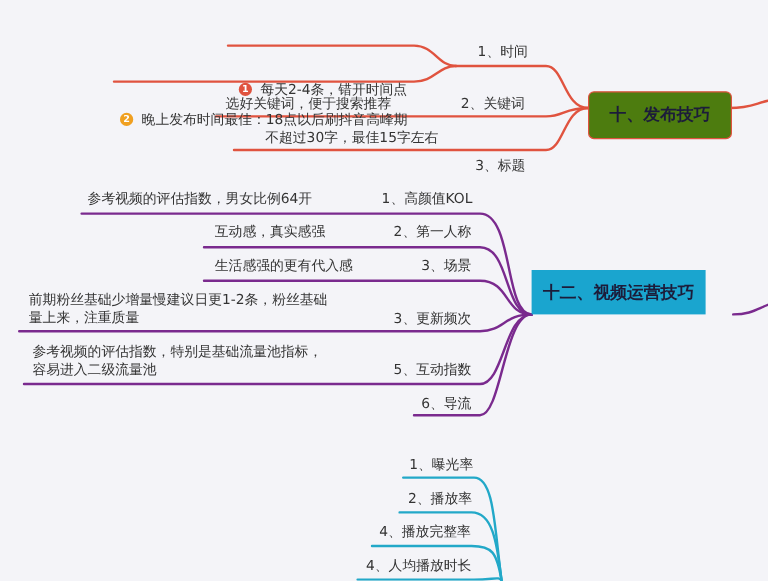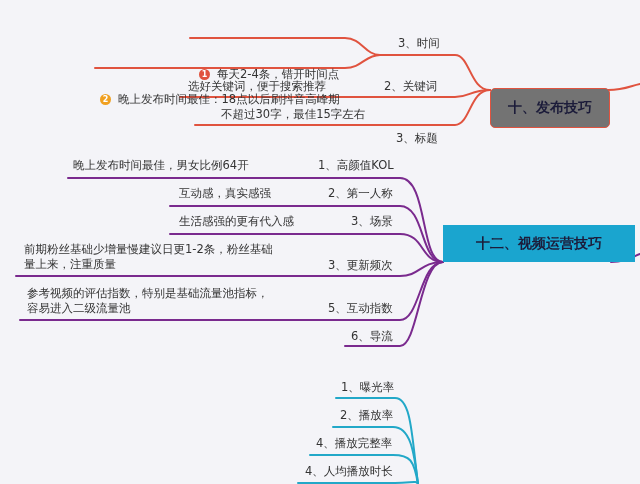--- a/index.html
+++ b/index.html
@@ -25,25 +25,25 @@
       font-weight: bold; margin-right: 7px; vertical-align: 1px;
     }
     .topic {
       position: absolute;
       font-weight: bold;
       font-size: 14px;
       color: #1c1c3a;
       display: flex; align-items: center; justify-content: center;
     }
     .topic-purple {
-      left: 490px; top: 88px; width: 118px; height: 38px;
-      background: #737373; border: 1.5px solid #e0533f; border-radius: 5px;
+      left: 490px; top: 76px; width: 118px; height: 38px;
+      background: #4d7c0f; border: 1.5px solid #e0533f; border-radius: 5px;
     }
     .topic-blue {
-      left: 443px; top: 225px; width: 192px; height: 37px;
+      left: 443px; top: 225px; width: 145px; height: 37px;
       background: #1aa5cf;
     }
   </style>
 </head>
 <body>
 
 <svg class="lines" viewBox="0 0 640 484">
 
   <g fill="none" stroke="#e0533f" stroke-width="2" stroke-linecap="round">
 
@@ -76,21 +76,21 @@
     <path d="M418 484 C 414 460, 410 455, 393 455 L 310 455"></path>
     <path d="M418 484 C 416 480, 412 483, 395 483 L 298 483"></path>
   </g>
 </svg>
 
 <div class="topic topic-purple">
   <span>十、发布技巧</span>
 </div>
 
 <div class="txt" style="left:398px; top:36px;">
-  <span>3、时间</span>
+  <span>1、时间</span>
 </div>
 <div class="txt" style="left:199px; top:20px;margin-top:47px;">
   <span class="num-badge" style="background:#e0533f;">1</span><span>每天2-4条，错开时间点</span>
 </div>
 <div class="txt" style="left:100px; top:50px;margin-top:42px;">
   <span class="num-badge" style="background:#f0a020;">2</span><span>晚上发布时间最佳：18点以后刷抖音高峰期</span>
 </div>
 
 <div class="txt" style="left:384px; top:79px;">
   <span>2、关键词</span>
@@ -107,21 +107,21 @@
 </div>
 
 <div class="topic topic-blue">
   <span>十二、视频运营技巧</span>
 </div>
 
 <div class="txt" style="left:318px; top:158px;">
   <span>1、高颜值KOL</span>
 </div>
 <div class="txt" style="left:73px; top:158px;">
-  <span>晚上发布时间最佳，男女比例64开</span>
+  <span>参考视频的评估指数，男女比例64开</span>
 </div>
 
 <div class="txt" style="left:328px; top:186px;">
   <span>2、第一人称</span>
 </div>
 <div class="txt" style="left:179px; top:186px;">
   <span>互动感，真实感强</span>
 </div>
 
 <div class="txt" style="left:351px; top:214px;">

